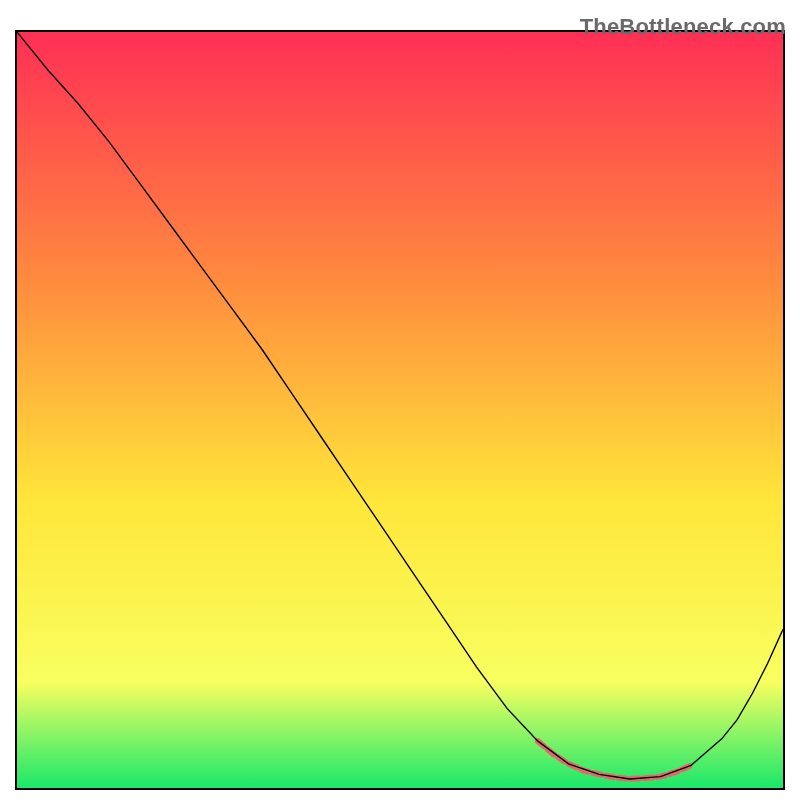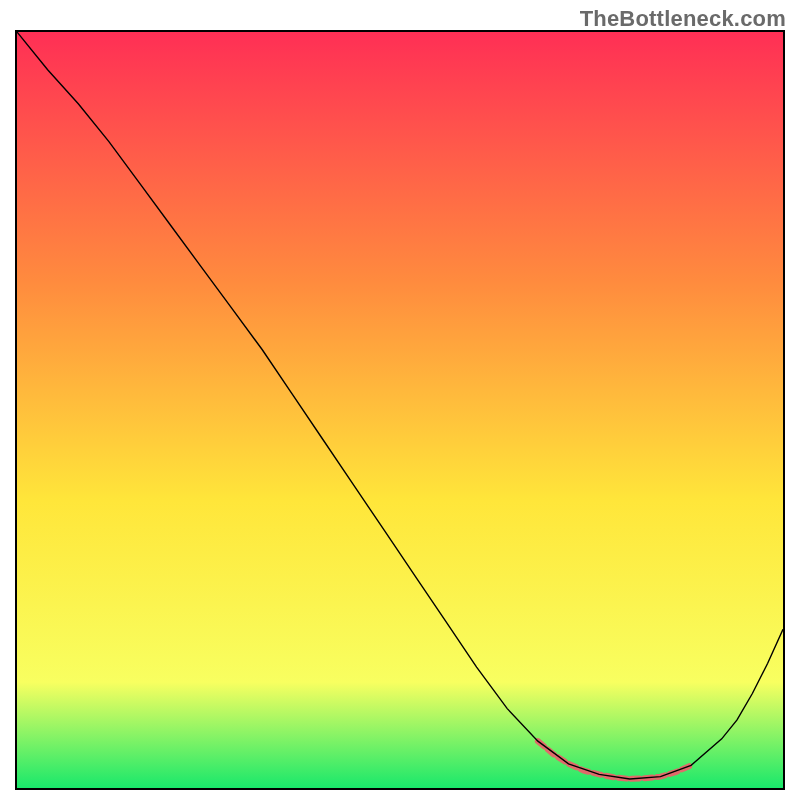--- a/index.html
+++ b/index.html
@@ -6,21 +6,21 @@
     margin: 0;
     padding: 0;
     width: 800px;
     height: 800px;
     background: #ffffff;
     font-family: Arial, Helvetica, sans-serif;
     overflow: hidden;
   }
   .watermark {
     position: absolute;
-    top: 6px;
+    top: 14px;
     right: 14px;
     font-size: 22px;
     font-weight: 600;
     color: #6a6a6a;
     letter-spacing: 0.2px;
     z-index: 10;
   }
   .plot-frame {
     position: absolute;
     top: 30px;

